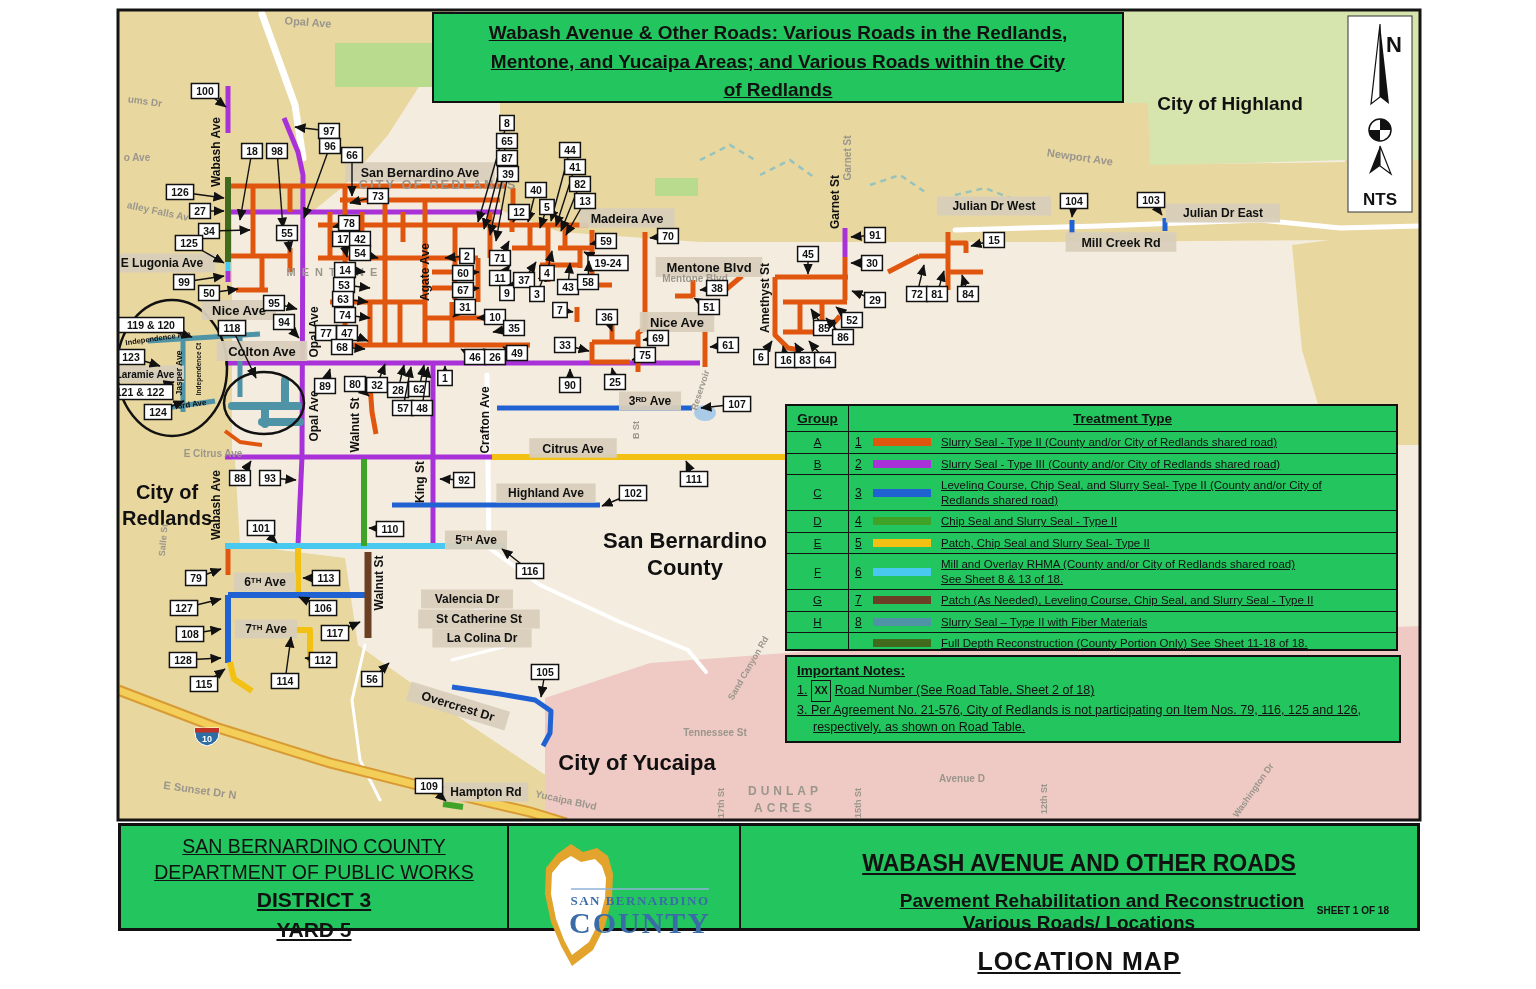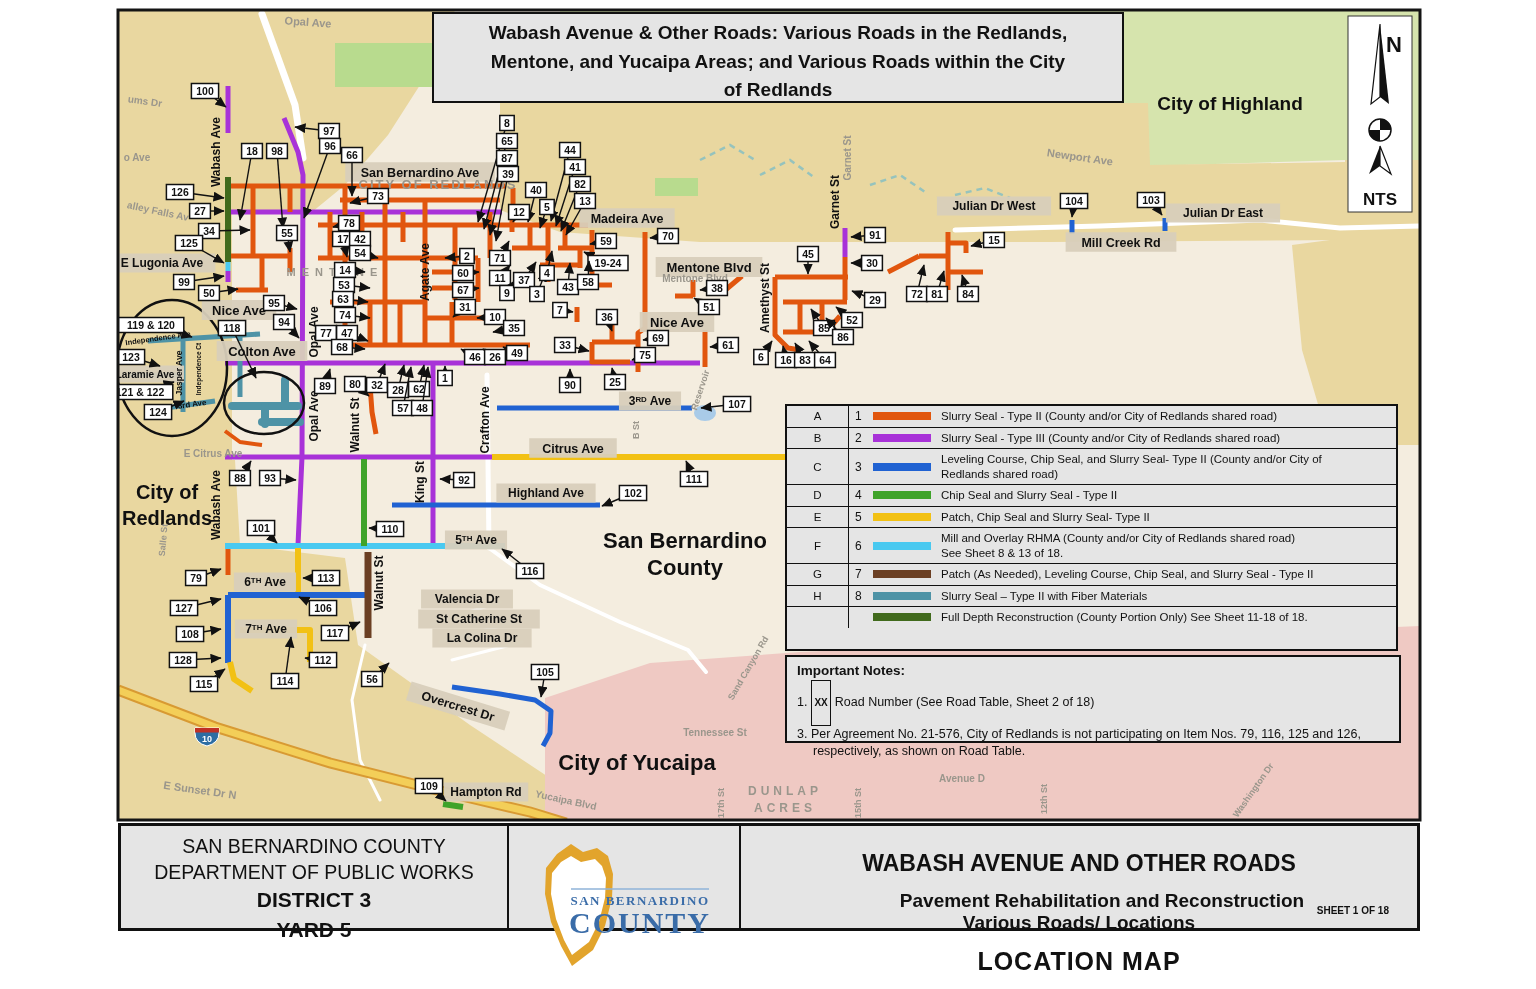--- a/index.html
+++ b/index.html
@@ -1,38 +1,38 @@
 <!DOCTYPE html>
 <html><head>
 <meta charset="utf-8">
 <style>
   html,body{margin:0;padding:0;background:#fff;}
   #stage{position:relative;width:1536px;height:989px;background:#fff;overflow:hidden;
          font-family:"Liberation Sans",sans-serif;color:#111;}
   #map-svg{position:absolute;left:0;top:0;}
-  .box{position:absolute;background:#e5e5e5;box-sizing:border-box;}
+  .box{position:absolute;background:#22c55e;box-sizing:border-box;text-decoration:underline;}
   #title-box{left:432px;top:12px;width:692px;height:91px;border:2.5px solid #111;
              text-align:center;font-weight:bold;font-size:19px;line-height:1.5;padding-top:5px;}
   #title-box span{display:block;}
   #legend{left:785px;top:404px;width:613px;height:247px;border:2px solid #111;font-size:11.5px;overflow:hidden;}
   .lhead{display:flex;height:25px;border-bottom:1.5px solid #111;font-weight:bold;font-size:13.5px;}
   .gcol{width:62px;border-right:1.5px solid #111;display:flex;align-items:center;justify-content:center;flex:none;box-sizing:border-box;}
   .lhead .type{flex:1;display:flex;align-items:center;justify-content:center;}
   .lrow{display:flex;align-items:stretch;}
   .lrow + .lrow{border-top:1.5px solid #111;}
   .lrow.single{height:20.5px;}
   .lrow.tall{height:35px;}
   .lrow .content{flex:1;display:flex;align-items:center;padding:1px 6px;}
   .lg-num{width:16px;font-size:12px;flex:none;}
   .lg-swatch{width:58px;height:8px;margin:0 10px 0 2px;flex:none;}
   .lg-text{line-height:1.22;}
   #notes{left:785px;top:655px;width:616px;height:88px;border:2px solid #111;padding:4px 10px;font-size:12.5px;line-height:1.42;}
   .note-title{font-weight:bold;font-size:13.5px;}
   .note{padding-left:16px;text-indent:-16px;}
-  .xxbox{display:inline-block;border:1.5px solid #111;font-size:10px;font-weight:bold;padding:16px 2px;line-height:1.15;margin:0 4px;text-indent:0;}
+  .xxbox{display:inline-block;border:1.5px solid #111;font-size:10px;font-weight:bold;padding:4px 2px;line-height:1.15;margin:0 4px;text-indent:0;}
   #titleblock{left:118px;top:823px;width:1302px;height:108px;border:3px solid #111;display:flex;}
   .tb1{width:388px;border-right:2px solid #111;text-align:center;padding-top:8px;box-sizing:border-box;flex:none;}
   .tb1 .a{font-size:19.5px;line-height:1.32;}
   .tb1 .b{font-size:21px;font-weight:bold;line-height:1.4;}
   .tb2{width:232px;border-right:2px solid #111;position:relative;box-sizing:border-box;flex:none;}
   .tb3{flex:1;position:relative;text-align:center;}
   .tb3 .t1{font-size:23px;font-weight:bold;margin-top:24px;}
   .tb3 .t2{font-size:19px;font-weight:bold;margin-top:13px;padding-left:46px;}
   .tb3 .t3{font-size:19px;font-weight:bold;}
   .tb3 .t4{font-size:25px;font-weight:bold;margin-top:13px;letter-spacing:1px;}
@@ -646,20 +646,24 @@
       <rect x="118" y="10" width="1302" height="810" fill="none" stroke="#141414" stroke-width="3"></rect>
     </svg>
 
   <div id="title-box" class="box">
     <span>Wabash Avenue &amp; Other Roads: Various Roads in the Redlands,</span>
     <span>Mentone, and Yucaipa Areas; and Various Roads within the City</span>
     <span>of Redlands</span>
   </div>
 
   <div id="legend" class="box">
+    <div class="lhead">
+      <div class="gcol">Group</div>
+      <div class="type">Treatment Type</div>
+    </div>
     <div id="legend-rows">
         <div class="lrow single">
           <div class="gcol">A</div>
           <div class="content">
             <span class="lg-num">1</span>
             <span class="lg-swatch" style="background: rgb(225, 86, 14);"></span>
             <div class="lg-text">
               <div>Slurry Seal - Type II (County and/or City of Redlands shared road)</div>
             </div>
           </div>

